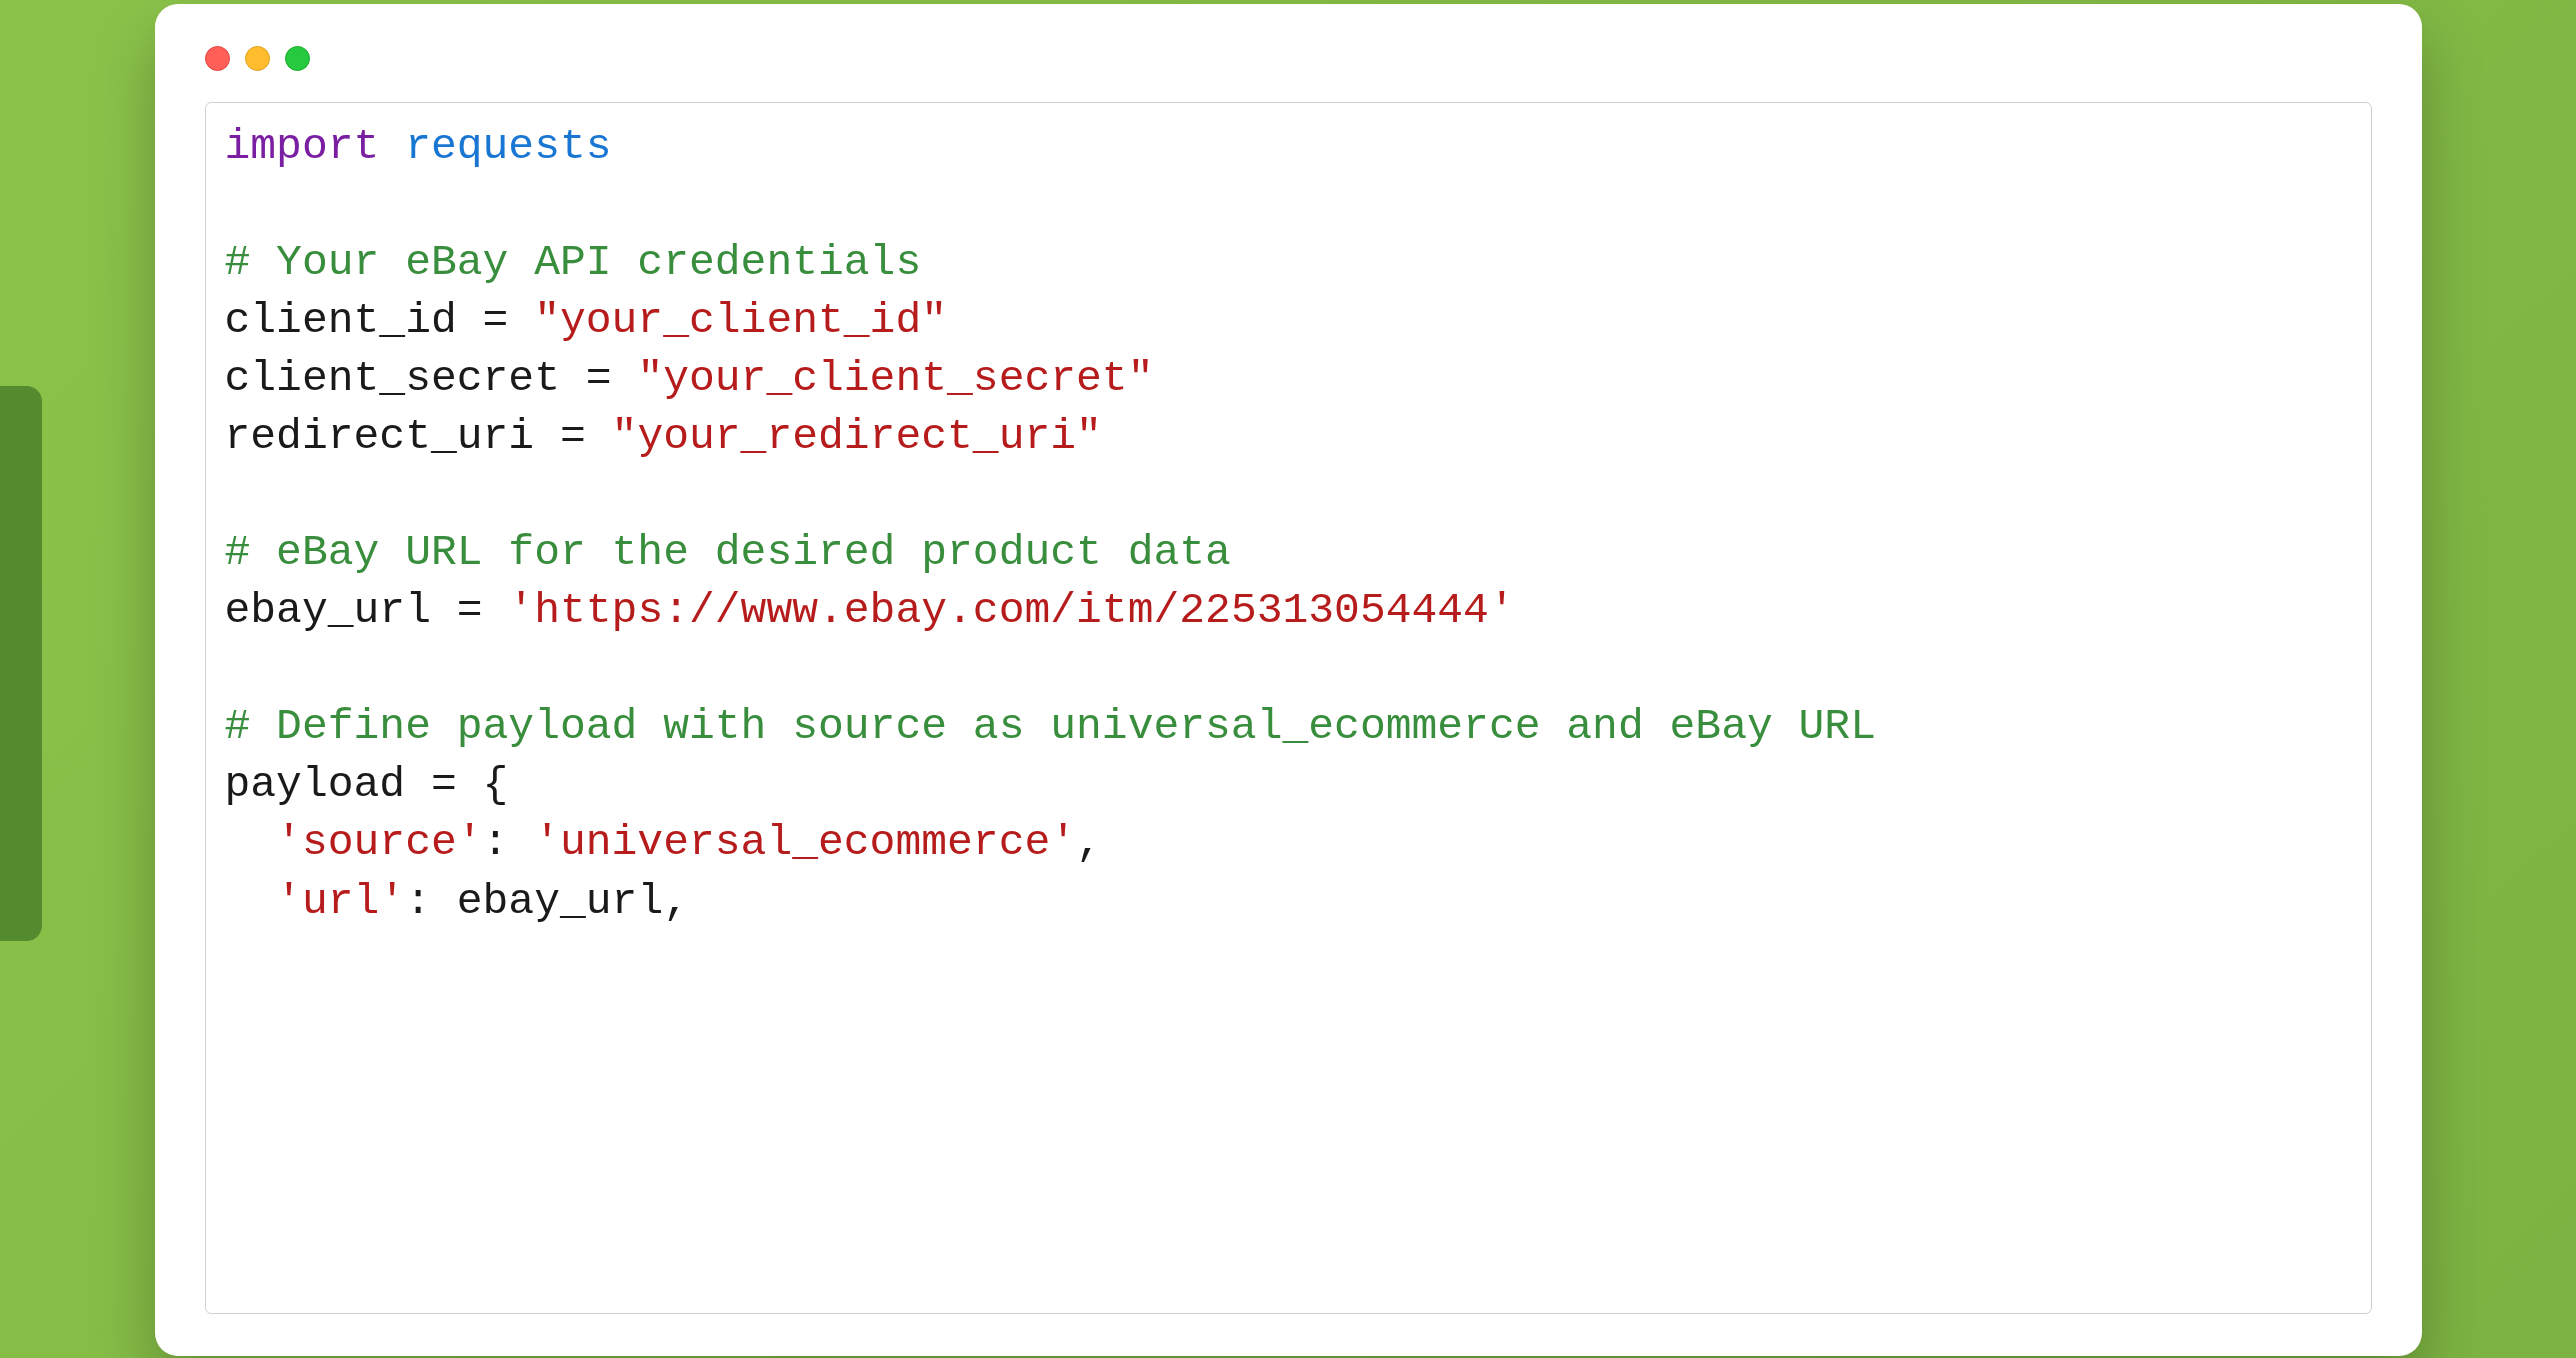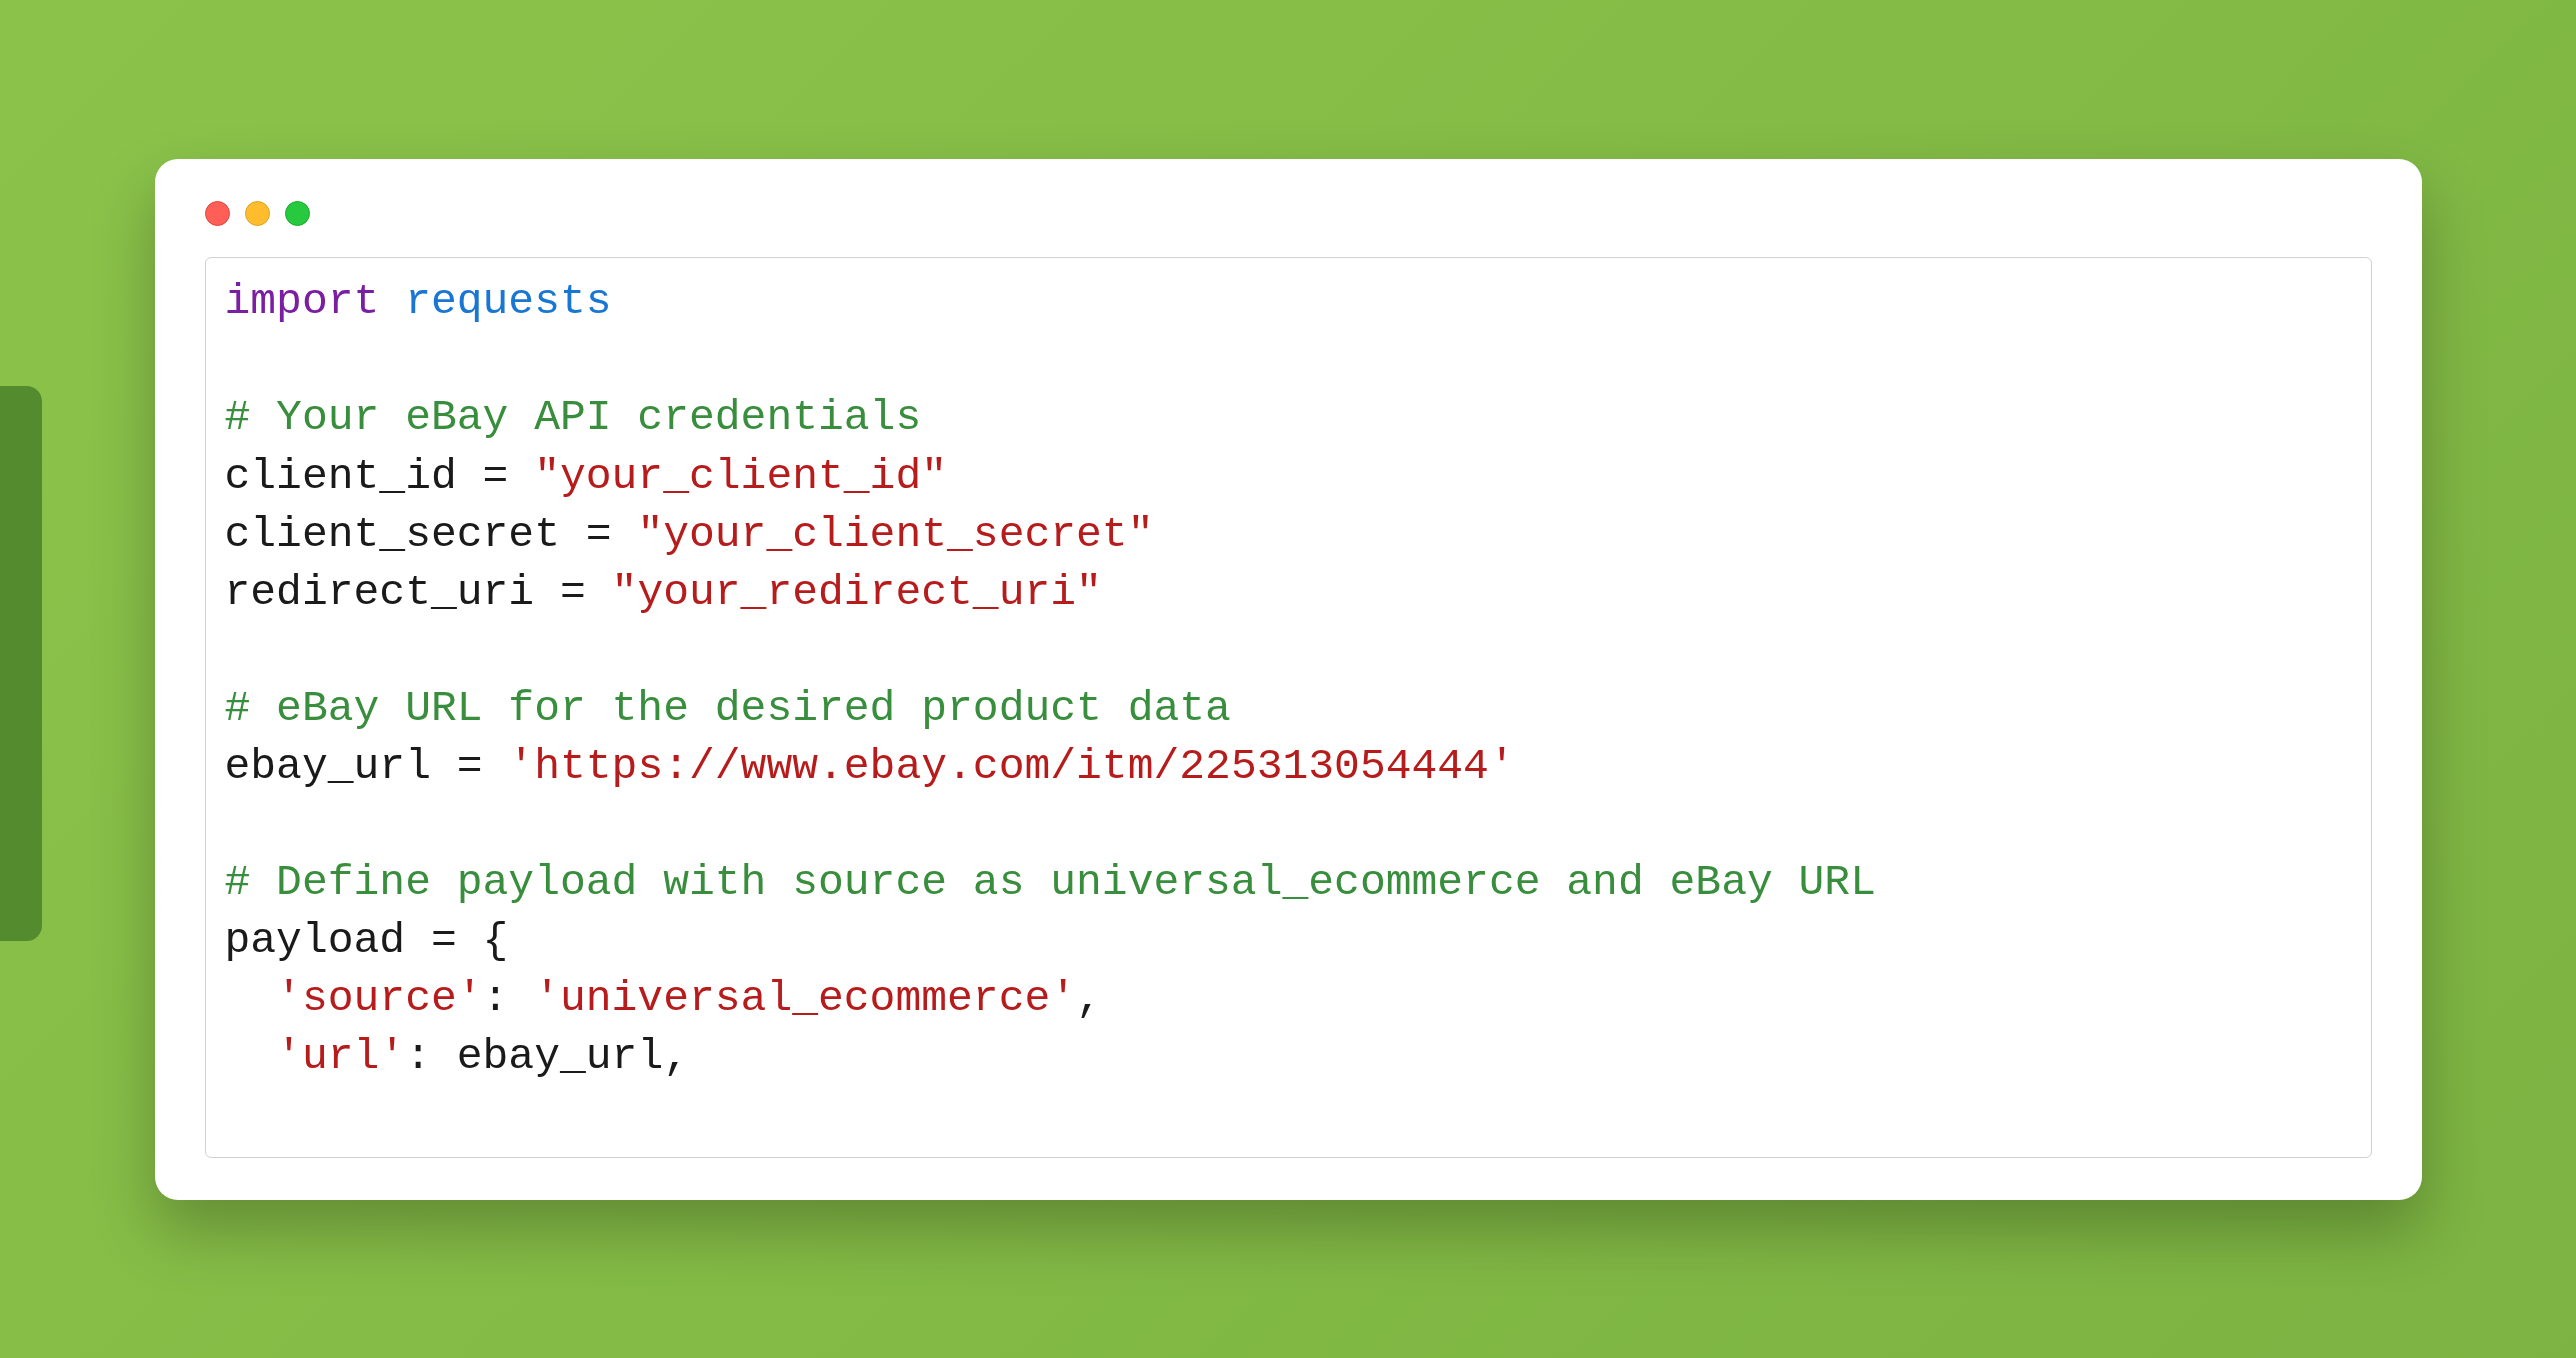--- a/index.html
+++ b/index.html
@@ -22,21 +22,21 @@
     left: 0;
     top: 386px;
     width: 42px;
     height: 555px;
     background: #558b2f;
     border-radius: 0 15.4px 15.4px 0;
   }
   .window {
     background: #ffffff;
     width: 2267px;
-    height: 1041px;
+    height: 1352px;
     border-radius: 23px;
     box-shadow: 0 31px 62px rgba(0,0,0,0.25);
     padding: 42px 50px;
     display: flex;
     flex-direction: column;
   }
   .titlebar {
     display: flex;
     gap: 15.4px;
     padding-bottom: 31px;

